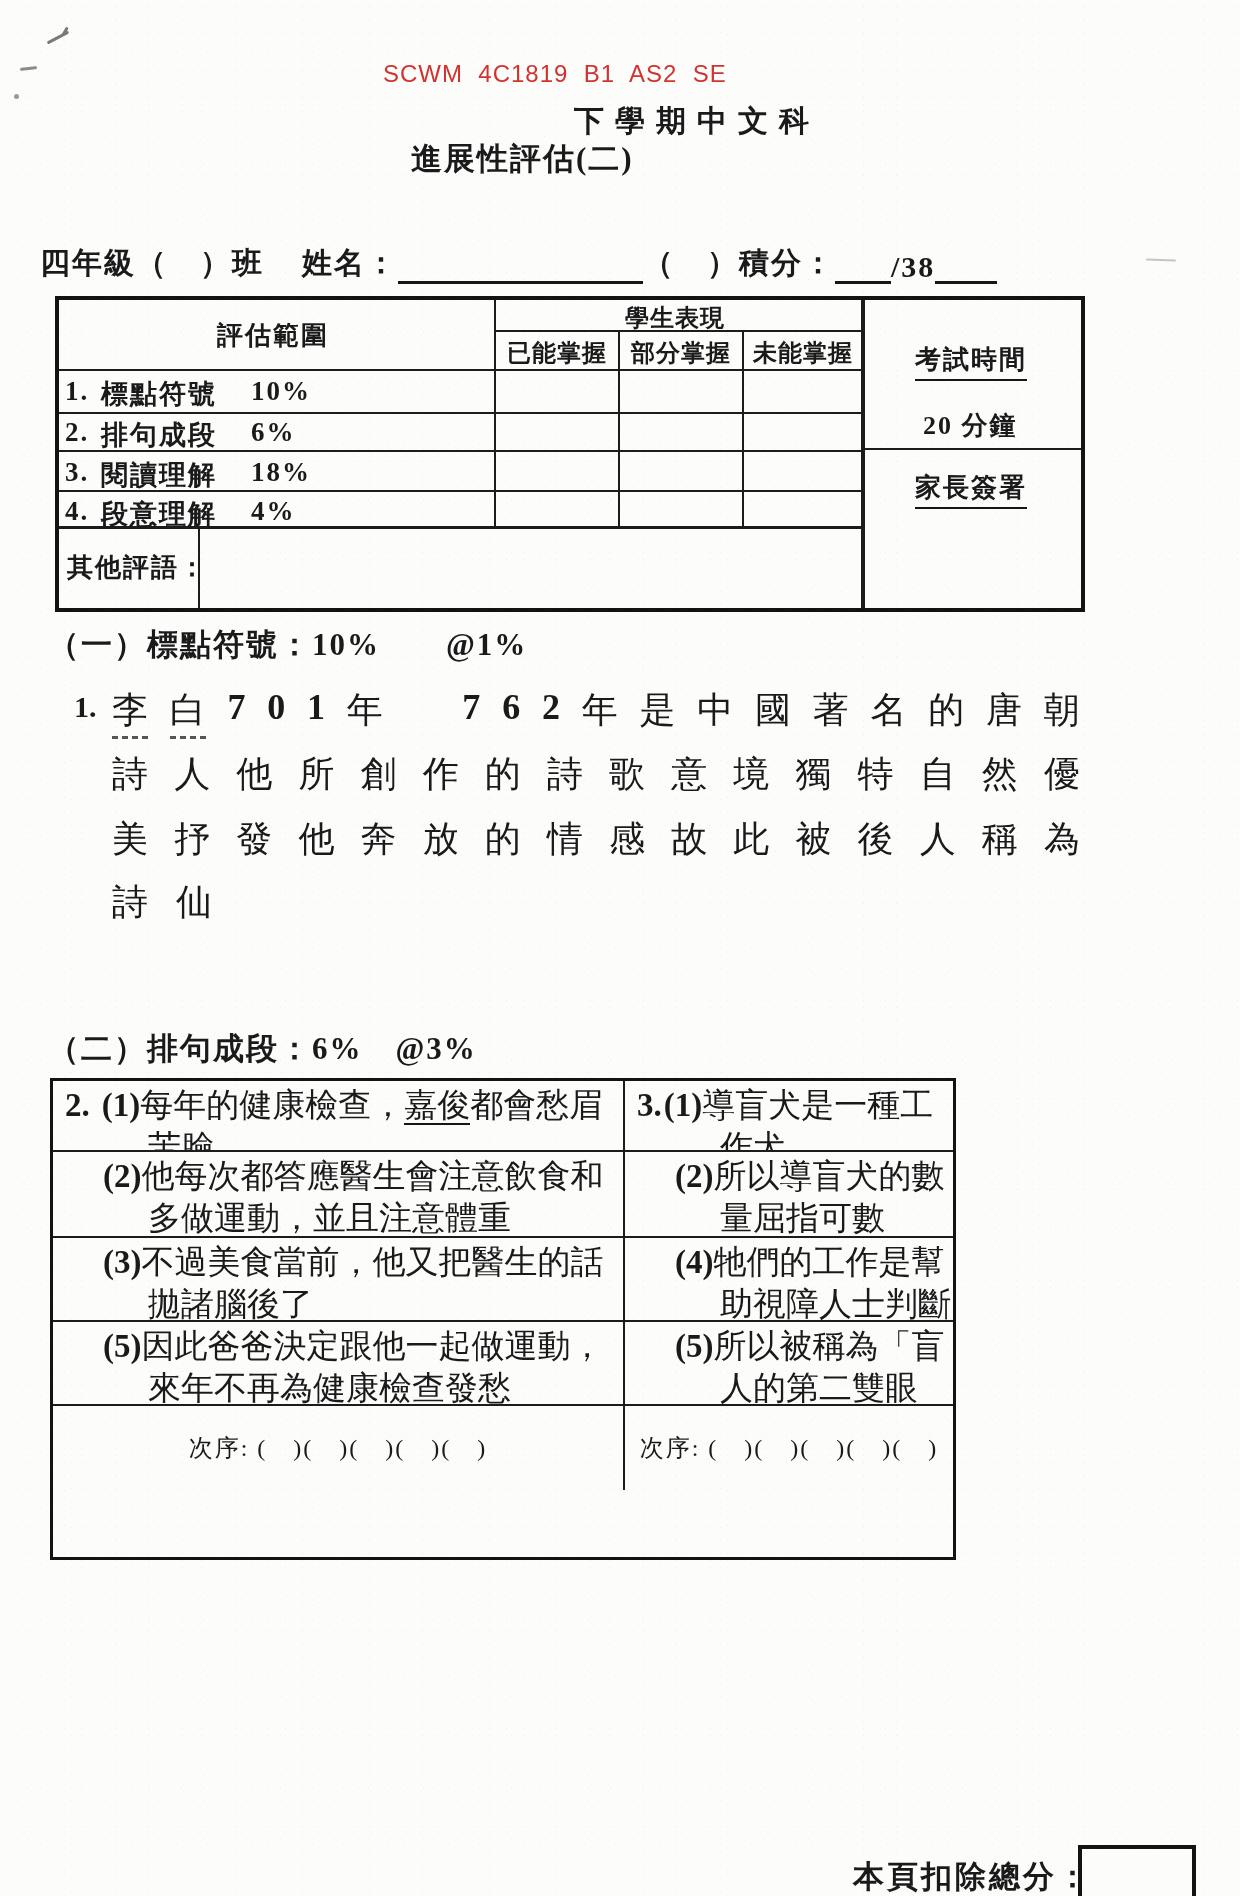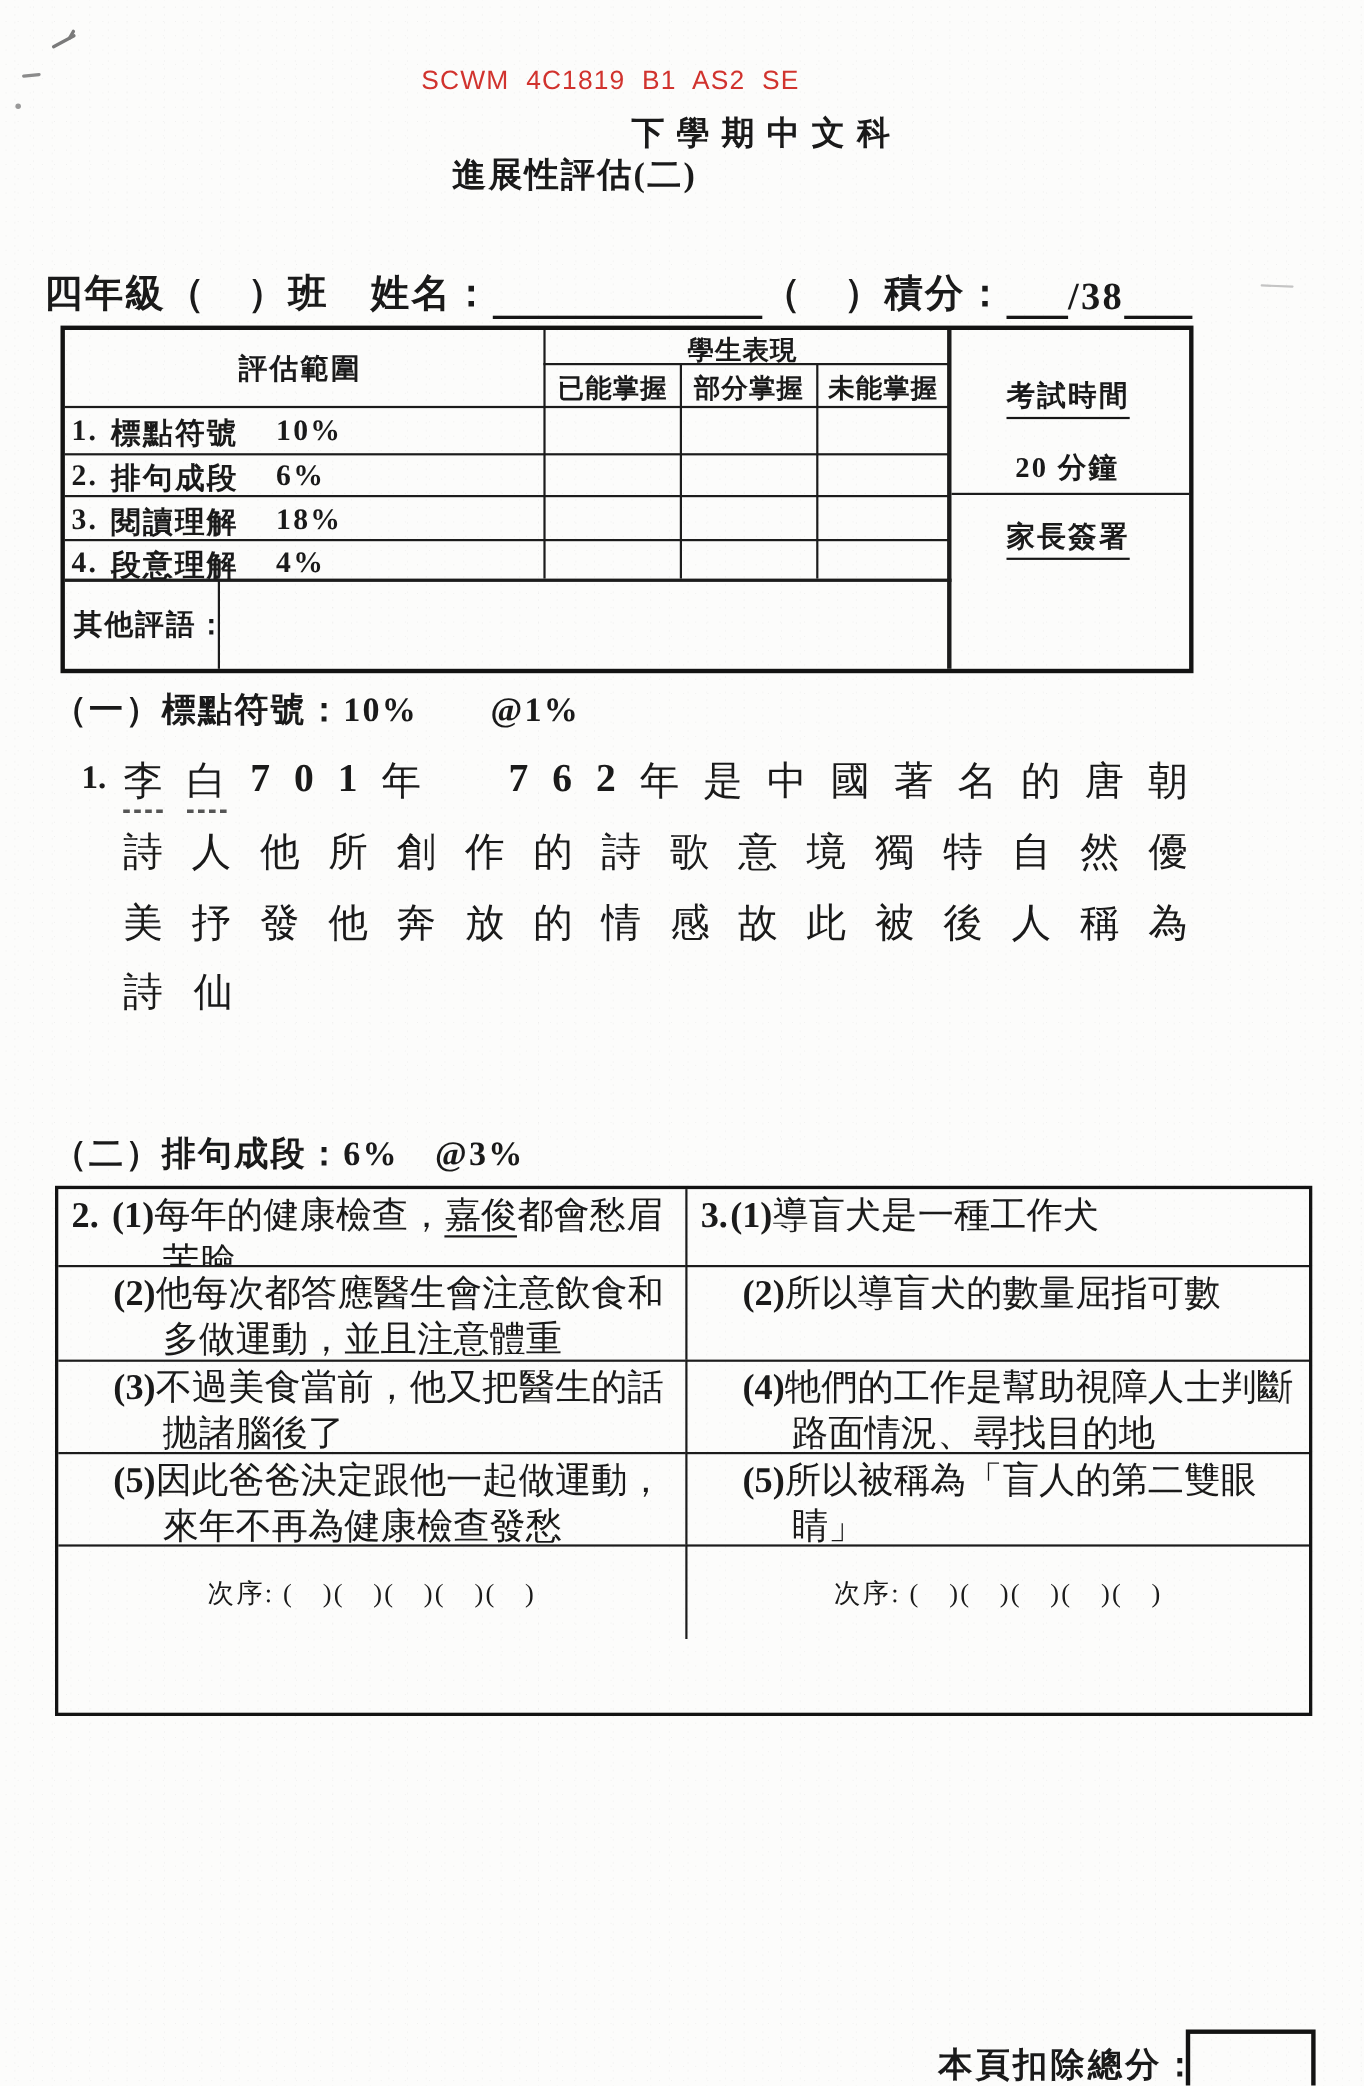--- a/index.html
+++ b/index.html
@@ -14,42 +14,42 @@
     background-size:11px 13px,17px 7px;
     background-position:0 0,5px 3px;
   }
   .abs{position:absolute;}
   
   .doc-code{left:383px;top:60px;font-family:"Liberation Sans","DejaVu Sans",sans-serif;
     font-size:24px;color:#d1332e;letter-spacing:1px;white-space:pre;font-weight:500;}
   .subject{left:574px;top:101px;font-size:30px;letter-spacing:11px;font-weight:600;}
   .title{left:411px;top:138px;font-size:31px;letter-spacing:2px;font-weight:700;}
   
-  .student-line{left:40px;top:243px;font-size:35px;letter-spacing:2px;display:flex;align-items:flex-end;white-space:pre;font-weight:600;}
+  .student-line{left:40px;top:243px;font-size:30px;letter-spacing:2px;display:flex;align-items:flex-end;white-space:pre;font-weight:600;}
   .ul-blank{display:inline-block;border-bottom:3px solid #161616;height:34px;}
   .sp40{display:inline-block;width:38px;}
   
   .t1{left:55px;top:296px;width:1030px;height:316px;border:4px solid #131313;box-sizing:border-box;}
   .t1 .line{position:absolute;background:#1c1c1c;}
   .t1 .lbl{position:absolute;font-size:26px;letter-spacing:2px;font-weight:600;}
   .t1 .small{font-size:24px;letter-spacing:1px;}
   .t1-row{position:absolute;display:flex;font-size:27px;letter-spacing:2px;font-weight:600;}
   .t1-row .no{width:36px;}
   .t1-row .wt{margin-left:34px;}
   .u{border-bottom:2px solid #161616;padding-bottom:2px;}
   
   .sec-head{font-size:31px;letter-spacing:2px;font-weight:650;}
   
   .qno{font-size:30px;font-weight:600;}
   .tok-line{left:112px;width:968px;display:flex;justify-content:space-between;font-size:36px;font-weight:550;}
   .tok{white-space:pre;display:inline-block;}
   .tok-ul{border-bottom:3px dashed #555;padding-bottom:1px;}
   .tok-line4{left:112px;display:flex;gap:28px;font-size:36px;font-weight:550;}
   
-  .t2{left:50px;top:1078px;width:1143px;height:482px;border:3px solid #131313;box-sizing:border-box;
+  .t2{left:50px;top:1078px;width:906px;height:482px;border:3px solid #131313;box-sizing:border-box;
       display:grid;grid-template-columns:570px auto;grid-template-rows:69px 86px 84px 84px 86px auto;}
   .t2 .c{border-top:2px solid #1c1c1c;box-sizing:border-box;overflow:hidden;}
   .t2 .r1{border-top:none;}
   .t2 .right{border-left:2px solid #1c1c1c;}
   .t2 p{margin:0;padding-top:3px;font-size:33px;line-height:42px;font-weight:550;}
   .t2 .hang-first{padding-left:95px;text-indent:-83px;}
   .t2 .hang{padding-left:95px;text-indent:-45px;}
   .t2 .qn{margin-right:12px;}
   .t2 .qn2{margin-right:2px;}
   .name-u{border-bottom:2px solid #161616;}

